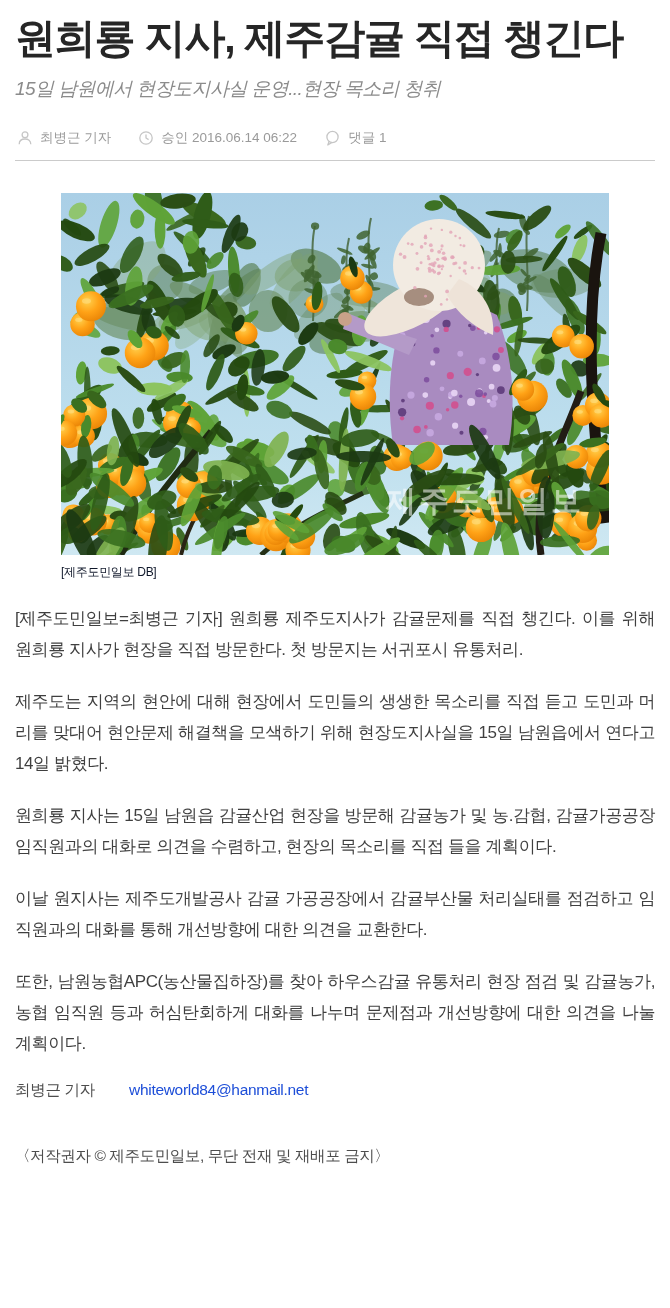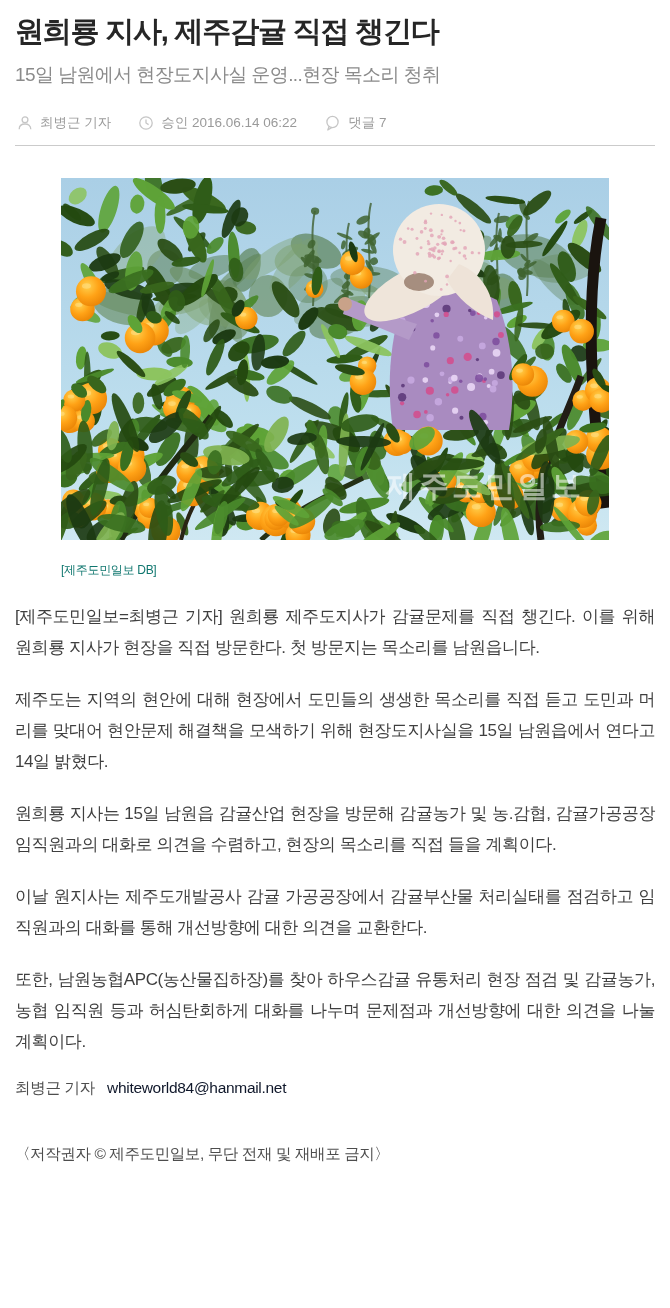--- a/index.html
+++ b/index.html
@@ -5,47 +5,47 @@
   * { box-sizing: border-box; }
   html,body { margin:0; padding:0; background:#fff; }
   body {
     width:670px; min-height:1308px; overflow:hidden;
     font-family:"Liberation Sans","DejaVu Sans",sans-serif;
     color:#3f3f3f;
   }
   .container { padding:10px 15px 18px 15px; }
 
   .article-title {
-    font-size:29px; line-height:1.2; font-weight:700;
+    font-size:41px; line-height:1.2; font-weight:700;
     color:#262626; letter-spacing:-1.2px; margin:4px 0 14px 0;
   }
   .article-subtitle {
     font-size:19px; line-height:1.3; font-weight:400;
-    color:#8b8b8b; letter-spacing:-0.6px; margin:0 0 27px 0;
+    color:#8b8b8b; letter-spacing:-0.6px; margin:0 0 27px 0;font-style:italic;
   }
 
   .byline { display:flex; align-items:center; gap:27px;
     color:#9a9a9a; font-size:13.5px; margin:0 2px 13px 2px; }
   .byline-item { display:flex; align-items:center; gap:7px; }
   .byline-item svg { display:block; }
 
   .divider { border:0; border-top:1px solid #cbcbcb; margin:0; }
 
   .photo-figure { width:548px; margin:32px auto 0 auto; }
   .photo-figure svg.photo { display:block; width:548px; height:362px; }
-  .photo-caption { font-size:12px; color:#0f766e; margin-top:22px; letter-spacing:-0.3px; }
+  .photo-caption { font-size:12px; color:#0f172a; margin-top:9px; letter-spacing:-0.3px; }
 
   .article-body { margin-top:22px; }
   .article-body p {
     font-size:17px; line-height:31px; color:#3f3f3f;
     text-align:justify; letter-spacing:-0.4px;
     margin:0 0 21px 0;
   }
   .signature { font-size:15.5px; color:#4d4d4d; margin:9px 0 0 0; letter-spacing:-0.3px; }
-  .signature .email { margin-left:8px; color:#0f172a; text-decoration:none; }
+  .signature .email { margin-left:30px; color:#1d4ed8; text-decoration:none; }
   .copyright { font-size:15.5px; color:#4d4d4d; margin:45px 0 0 0; letter-spacing:-0.4px; }
 </style>
 </head>
 <body>
 
 <div class="container">
 
   <h1 class="article-title">원희룡 지사, 제주감귤 직접 챙긴다</h1>
   <h2 class="article-subtitle">15일 남원에서 현장도지사실 운영...현장 목소리 청취</h2>
 
@@ -68,21 +68,21 @@
       </span>
       <span>승인 2016.06.14 06:22</span>
     </span>
     <span class="byline-item">
       <span>
         <svg width="17" height="16" viewBox="0 0 17 16" fill="none" stroke="#c6c6c6" stroke-width="1.3">
           <circle cx="8.5" cy="7" r="5.6"></circle>
           <path d="M5 11.6 L3.8 15 L8 12.4" stroke-linejoin="round"></path>
         </svg>
       </span>
-      <span>댓글 7</span>
+      <span>댓글 1</span>
     </span>
   </div>
 
   <hr class="divider">
 
   <figure class="photo-figure">
     <svg class="photo" id="orchard-art" viewBox="0 0 548 362" aria-hidden="true">
       <defs>
         <linearGradient id="skyG" x1="0" y1="0" x2="0" y2="1">
           <stop offset="0" stop-color="#aacfe6"></stop>
@@ -956,21 +956,21 @@
           <ellipse cx="2.0702625401318073" cy="267.68342762999237" rx="18.025739393197" ry="6.809672839473933" fill="#2f5c18" opacity="0.92" transform="rotate(70.6989642418921 2.0702625401318073 267.68342762999237)"></ellipse>
           <ellipse cx="366.62598258815706" cy="358.78395397029817" rx="17.7813221111428" ry="4.542924749199301" fill="#2f5c18" opacity="0.92" transform="rotate(40.51491959486157 366.62598258815706 358.78395397029817)"></ellipse>
           <ellipse cx="363.9355843635276" cy="290.48273592069745" rx="23.543372369138524" ry="6.23055933881551" fill="#2a4d14" opacity="0.92" transform="rotate(148.24783282354474 363.9355843635276 290.48273592069745)"></ellipse>
         </g>
       <text x="523" y="318" text-anchor="end" font-size="30" letter-spacing="3" fill="#ffffff" fill-opacity="0.55" style="font-weight:700">제주도민일보</text>
     </svg>
     <figcaption class="photo-caption">[제주도민일보 DB]</figcaption>
   </figure>
 
   <div class="article-body">
-    <p>[제주도민일보=최병근 기자] 원희룡 제주도지사가 감귤문제를 직접 챙긴다. 이를 위해 원희룡 지사가 현장을 직접 방문한다. 첫 방문지는 목소리를 남원읍니다.</p>
+    <p>[제주도민일보=최병근 기자] 원희룡 제주도지사가 감귤문제를 직접 챙긴다. 이를 위해 원희룡 지사가 현장을 직접 방문한다. 첫 방문지는 서귀포시 유통처리.</p>
     <p>제주도는 지역의 현안에 대해 현장에서 도민들의 생생한 목소리를 직접 듣고 도민과 머리를 맞대어 현안문제 해결책을 모색하기 위해 현장도지사실을 15일 남원읍에서 연다고 14일 밝혔다.</p>
     <p>원희룡 지사는 15일 남원읍 감귤산업 현장을 방문해 감귤농가 및 농.감협, 감귤가공공장 임직원과의 대화로 의견을 수렴하고, 현장의 목소리를 직접 들을 계획이다.</p>
     <p>이날 원지사는 제주도개발공사 감귤 가공공장에서 감귤부산물 처리실태를 점검하고 임직원과의 대화를 통해 개선방향에 대한 의견을 교환한다.</p>
     <p>또한, 남원농협APC(농산물집하장)를 찾아 하우스감귤 유통처리 현장 점검 및 감귤농가, 농협 임직원 등과 허심탄회하게 대화를 나누며 문제점과 개선방향에 대한 의견을 나눌 계획이다.</p>
   </div>
 
   <div class="signature">
     <span>최병근 기자</span>
     <a href="#" class="email">whiteworld84@hanmail.net</a>
   </div>

